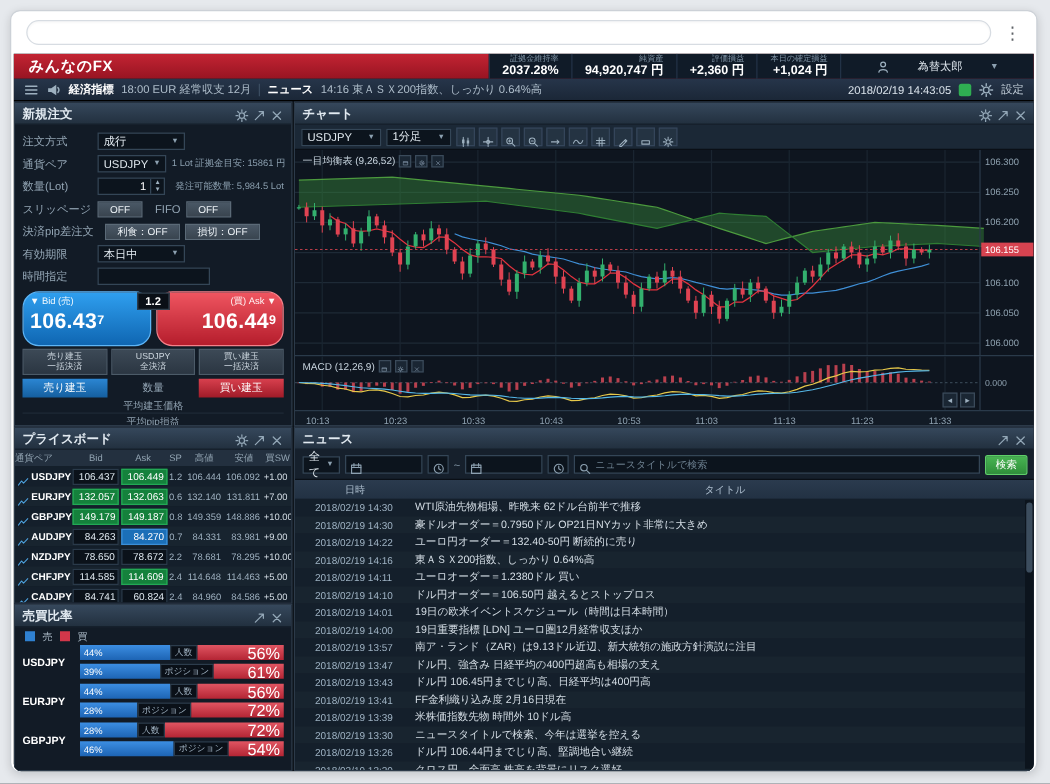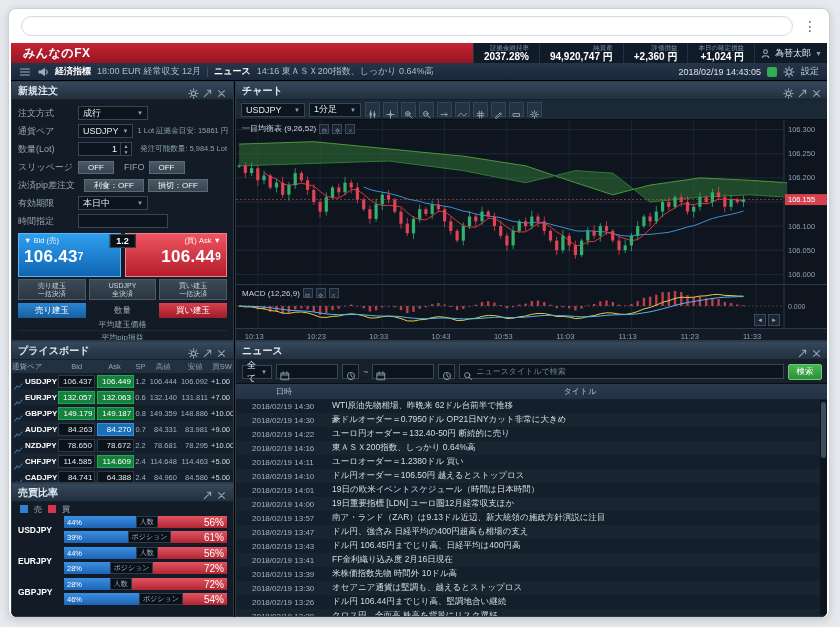--- a/index.html
+++ b/index.html
@@ -12,21 +12,21 @@
   .url-pill{flex:1;height:20px;background:#fff;border:1px solid #d7dce2;border-radius:11px;box-shadow:inset 0 1px 2px rgba(0,0,0,.04)}
   .menu-dots{color:#5f6368;font-size:14px;width:14px;text-align:center;cursor:pointer}
   
   .app{margin:0 2px 2px;height:574px;background:#0b121b;border-radius:0 0 6px 6px;overflow:hidden;display:flex;flex-direction:column}
   .app-header{height:20px;display:flex;align-items:stretch;background:linear-gradient(#c32433,#981422)}
   .logo{display:flex;align-items:center;padding:0 12px;color:#fff;font-weight:bold;font-size:12px;letter-spacing:.5px;white-space:nowrap}
   .header-stats{margin-left:auto;display:flex;background:#101b28;align-items:stretch}
   .stat{display:flex;flex-direction:column;justify-content:center;align-items:flex-end;padding:0 10px;border-left:1px solid #223246}
   .s-label{font-size:6.5px;color:#7f93a4;line-height:7px}
   .s-value{font-size:10px;color:#fff;font-weight:bold;line-height:11px}
-  .user{display:flex;align-items:center;gap:4px;background:#101b28;border-left:1px solid #223246;padding:0 5px;color:#dfe7ee;font-size:9px;cursor:pointer}
+  .user{display:flex;align-items:center;gap:22px;background:#101b28;border-left:1px solid #223246;padding:0 28px;color:#dfe7ee;font-size:9px;cursor:pointer}
   .user .ic{width:11px;height:11px;color:#9db0bf}
   .caret{font-size:7px;color:#8ca0b0}
   
   .app-toolbar{height:18px;background:linear-gradient(#26354a,#1b2737);display:flex;align-items:center;gap:6px;padding:0 8px;font-size:9px;border-bottom:1px solid #000}
   .app-toolbar .ic{width:12px;height:12px;color:#9db0bf;cursor:pointer}
   .tick-label{color:#fff;font-weight:bold;white-space:nowrap}
   .tick-text{color:#aebdca;white-space:nowrap}
   .vdiv{width:1px;height:10px;background:#3a4c60}
   .spacer{flex:1}
   .datetime{color:#d9e2ea;font-size:9px}
@@ -50,21 +50,21 @@
   .f-note{flex:1;text-align:right;font-size:7.5px;color:#8ca0b0;white-space:nowrap}
   .select{height:14px;background:#0c141d;border:1px solid #344657;display:flex;align-items:center;justify-content:space-between;padding:0 4px;font-size:9px;color:#e2eaf0;cursor:pointer}
   .w70{width:70px}.w80{width:80px}
   .sel-caret{font-size:6px;color:#8ca0b0;margin-left:4px}
   .stepper{width:54px;height:14px;background:#0c141d;border:1px solid #344657;display:flex;align-items:center;cursor:pointer}
   .step-val{flex:1;text-align:right;font-size:9px;color:#fff;padding-right:3px}
   .step-arrows{width:11px;border-left:1px solid #344657;display:flex;flex-direction:column;align-items:center;font-size:5px;color:#9fb2c1;line-height:6px}
   .off-btn{height:13px;background:linear-gradient(#4a5866,#39444f);border:1px solid #5b6a77;color:#eef3f7;font-size:8px;padding:0 9px;display:flex;align-items:center;cursor:pointer}
   .time-input{width:90px;height:14px;background:#0c141d;border:1px solid #344657}
   .quote-row{position:relative;height:44px;margin:3px 0 2px;display:flex;gap:4px}
-  .q-box{flex:1;border-radius:0;padding:2px 5px;cursor:pointer;position:relative;color:#fff}
+  .q-box{flex:1;border-radius:13px;padding:2px 5px;cursor:pointer;position:relative;color:#fff}
   .bid-box{background:linear-gradient(#2f9fef,#0f66b2);border:1px solid #5db4f5}
   .ask-box{background:linear-gradient(#ef5560,#b51d2c);border:1px solid #f58089;text-align:right}
   .q-label{font-size:7.5px;opacity:.95}
   .q-price{font-size:17px;font-weight:bold;line-height:22px;letter-spacing:.3px}
   .q-sub{font-size:10px;vertical-align:top}
   .spread-box{position:absolute;left:50%;top:1px;transform:translateX(-50%);background:#0a0f16;border:1px solid #31414f;color:#fff;font-size:9px;font-weight:bold;padding:1px 6px;z-index:2}
   .close-row{height:21px;display:flex;gap:3px;margin-bottom:3px}
   .close-btn{flex:1;background:linear-gradient(#3c4956,#2b3642);border:1px solid #4c5b68;color:#cdd7df;font-size:7px;line-height:8px;display:flex;flex-direction:column;align-items:center;justify-content:center;cursor:pointer}
   .pos-head{height:15px;display:flex;align-items:stretch;gap:3px}
   .pos-sell{width:68px;background:linear-gradient(#2b86d3,#155f9f);color:#fff;font-size:8.5px;display:flex;align-items:center;justify-content:center}
@@ -93,21 +93,21 @@
   .legend{height:14px;display:flex;align-items:center;gap:6px;padding:0 8px;font-size:8px;color:#aebdca}
   .sw-sell{width:8px;height:8px;background:#2f80d0}
   .sw-buy{width:8px;height:8px;background:#d2374a}
   .ratio-rows{padding:0 6px}
   .ratio-block{display:flex;align-items:center;margin-bottom:4px}
   .ratio-pair{width:46px;flex:none;color:#fff;font-size:8.5px;font-weight:bold}
   .bars{flex:1;display:flex;flex-direction:column;gap:3px}
   .bar{height:12px;display:flex;align-items:stretch}
   .bar-sell{background:linear-gradient(#3c8ee2,#1d64b4);color:#fff;font-size:7.5px;display:flex;align-items:center;padding-left:3px}
   .bar-chip{flex:none;background:#0a1018;border:1px solid #2c3c4c;color:#9fb1c0;font-size:7px;display:flex;align-items:center;padding:0 3px;white-space:nowrap}
-  .bar-buy{background:linear-gradient(#e05562,#b42534);color:#fff;font-size:10px;display:flex;align-items:center;justify-content:flex-end;padding-right:3px}
+  .bar-buy{background:linear-gradient(#e05562,#b42534);color:#fff;font-size:13px;display:flex;align-items:center;justify-content:flex-end;padding-right:3px}
   
   .chart-panel{height:260px;flex:none}
   .chart-toolbar{height:20px;flex:none;background:#1b2836;border-bottom:1px solid #0a0f16;display:flex;align-items:center;gap:4px;padding:0 5px}
   .tool{width:15px;height:15px;background:#243342;border:1px solid #34455a;color:#9db0bf;padding:2px;cursor:pointer}
   .chart-wrap{position:relative;height:164px;background:#0e151f}
   .macd-wrap{position:relative;height:44px;background:#0e151f;border-top:1px solid #2a3a4a}
   .overlay-label{position:absolute;left:6px;top:3px;display:flex;align-items:center;gap:3px;font-size:8px;color:#c8d4de}
   .mini-ic{width:10px;height:10px;background:#1a2633;border:1px solid #3a4a5a;color:#8ca0b3;padding:1.5px;cursor:pointer}
   .time-axis{position:relative;height:14px;background:#121b26;border-top:1px solid #2a3a4a;font-size:7.5px;color:#8fa2b1}
   .time-axis span{position:absolute;top:3px}
@@ -419,21 +419,21 @@
                 <span class="c6 pb-sw">+5.00</span>
               </div>
               <div class="pb-row">
                 <span class="c0">
                   <span class="pb-mini ic"><svg viewBox="0 0 12 12">
                       <path d="M1 9.5L4.2 5l2.2 2.4L11 2.5"></path>
                     </svg></span>
                   <span class="pb-pairname">CADJPY</span>
                 </span>
                 <span class="c1 pb-box ">84.741</span>
-                <span class="c2 pb-box ">64.388</span>
+                <span class="c2 pb-box ">60.824</span>
                 <span class="c3 pb-num">2.4</span>
                 <span class="c4 pb-num">84.960</span>
                 <span class="c5 pb-num">84.586</span>
                 <span class="c6 pb-sw">+5.00</span>
               </div>
             </div>
         </section>
 
         <section class="panel ratio-panel">
           <div class="p-head">
@@ -1015,21 +1015,21 @@
               <div class="news-row">
                 <span class="nr-dt">2018/02/19 13:41</span>
                 <span class="nr-title">FF金利織り込み度 2月16日現在</span>
               </div>
               <div class="news-row">
                 <span class="nr-dt">2018/02/19 13:39</span>
                 <span class="nr-title">米株価指数先物 時間外 10ドル高</span>
               </div>
               <div class="news-row">
                 <span class="nr-dt">2018/02/19 13:30</span>
-                <span class="nr-title">オセアニア通貨は堅調も、越えるとストップロス</span>
+                <span class="nr-title">ニュースタイトルで検索、今年は選挙を控える</span>
               </div>
               <div class="news-row">
                 <span class="nr-dt">2018/02/19 13:26</span>
                 <span class="nr-title">ドル円 106.44円までじり高、堅調地合い継続</span>
               </div>
               <div class="news-row">
                 <span class="nr-dt">2018/02/19 13:20</span>
                 <span class="nr-title">クロス円、全面高 株高を背景にリスク選好</span>
               </div>
             </div>

